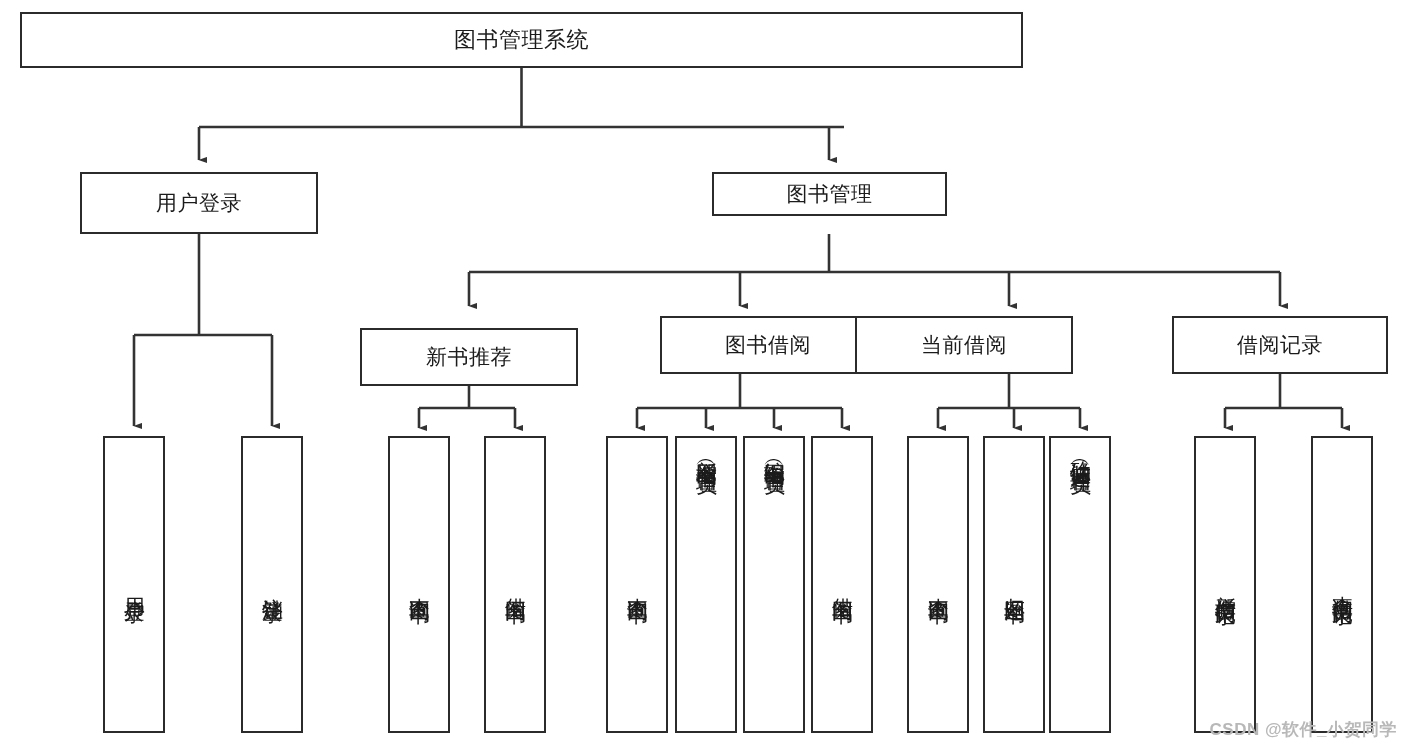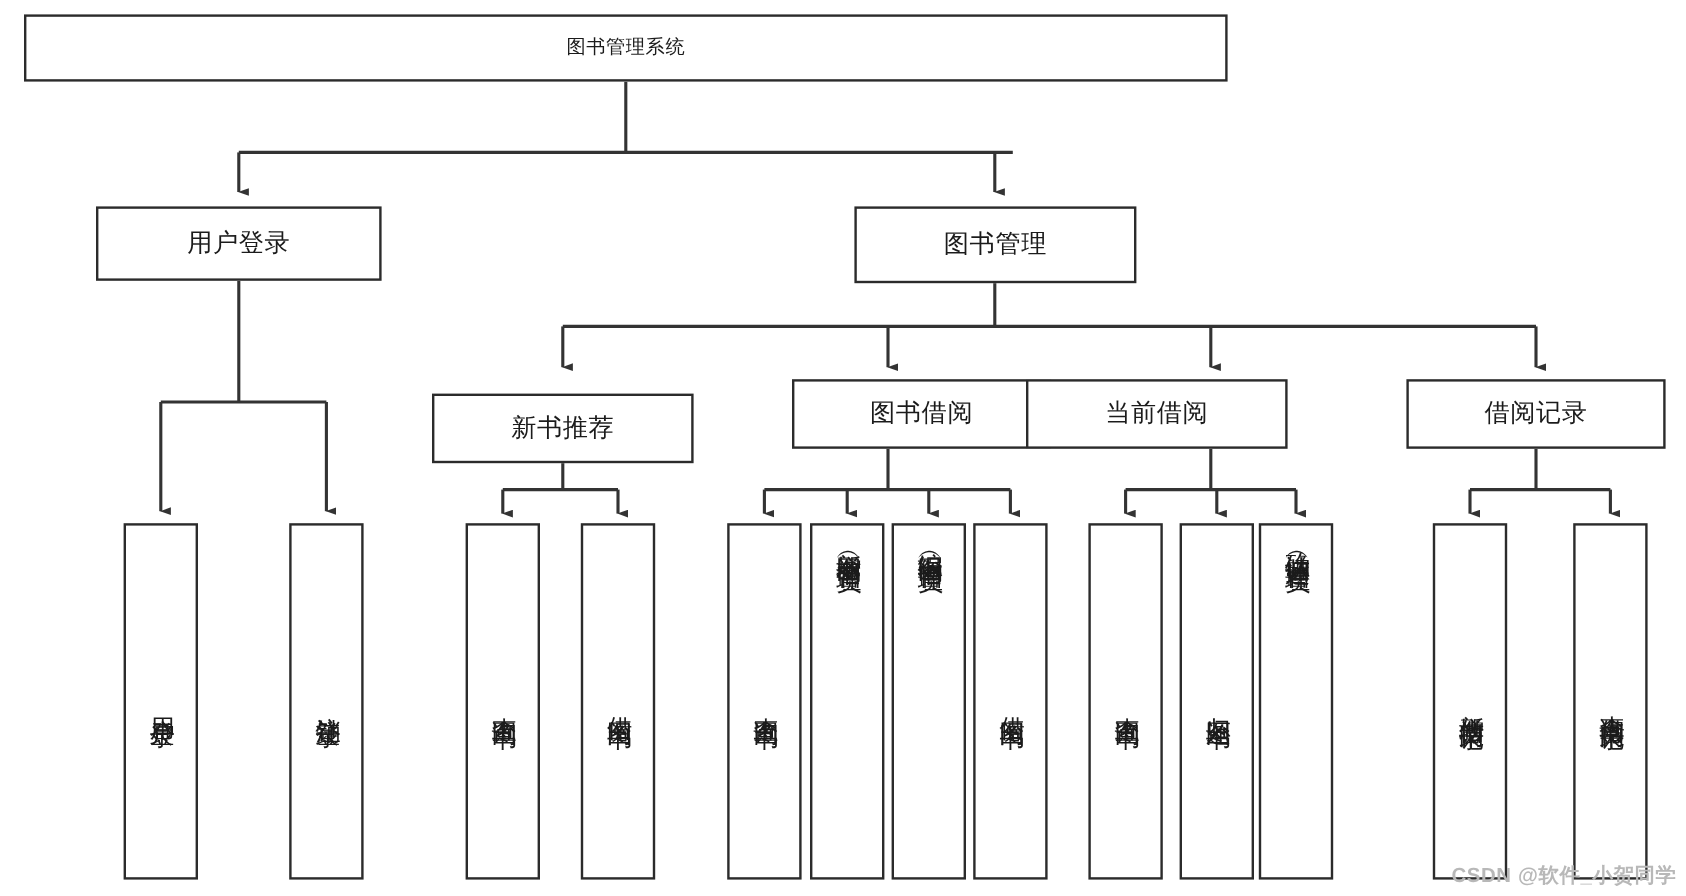--- a/index.html
+++ b/index.html
@@ -41,21 +41,21 @@
     text-align: center;
     line-height: 1.05;
     white-space: nowrap;
   }
   
   .node.horizontal .node-label {
     font-size: 21px;
     letter-spacing: 0.5px;
   }
   .node.root .node-label {
-    font-size: 16px;
+    font-size: 22px;
   }
   
   .node.vertical {
     align-items: flex-start;
     justify-content: center;
     padding-top: 6px;
   }
   .node.vertical .node-label {
     writing-mode: vertical-rl;
     text-orientation: upright;
@@ -136,21 +136,21 @@
   </svg>
 
   <div class="node root horizontal" style="left:20px; top:12px; width:1003px; height:56px;">
     <span class="node-label">图书管理系统</span>
   </div>
 
   <div class="node horizontal" style="left:80px; top:172px; width:238px; height:62px;">
     <span class="node-label">用户登录</span>
   </div>
 
-  <div class="node horizontal" style="left:712px; top:172px; width:235px; height:64px;">
+  <div class="node horizontal" style="left:712px; top:172px; width:235px; height:44px;">
     <span class="node-label">图书管理</span>
   </div>
 
   <div class="node horizontal" style="left:360px; top:328px; width:218px; height:58px;">
     <span class="node-label">新书推荐</span>
   </div>
 
   <div class="node horizontal" style="left:660px; top:316px; width:216px; height:58px;">
     <span class="node-label">图书借阅</span>
   </div>

